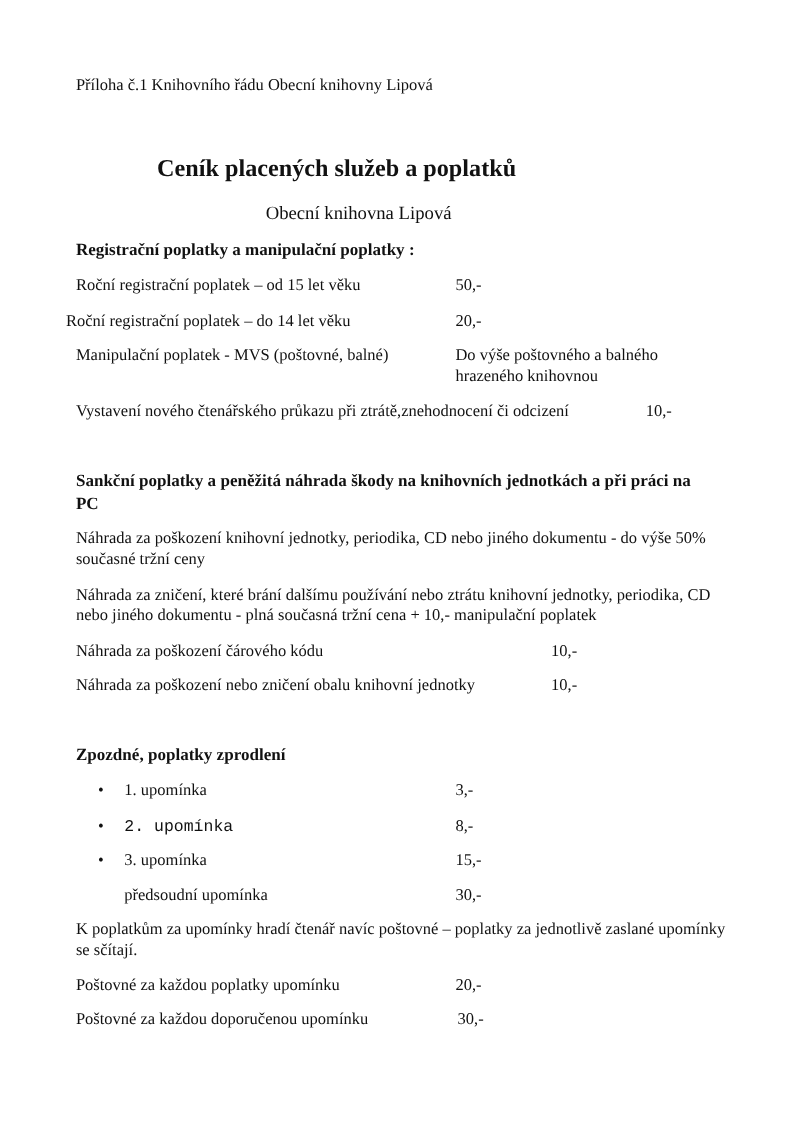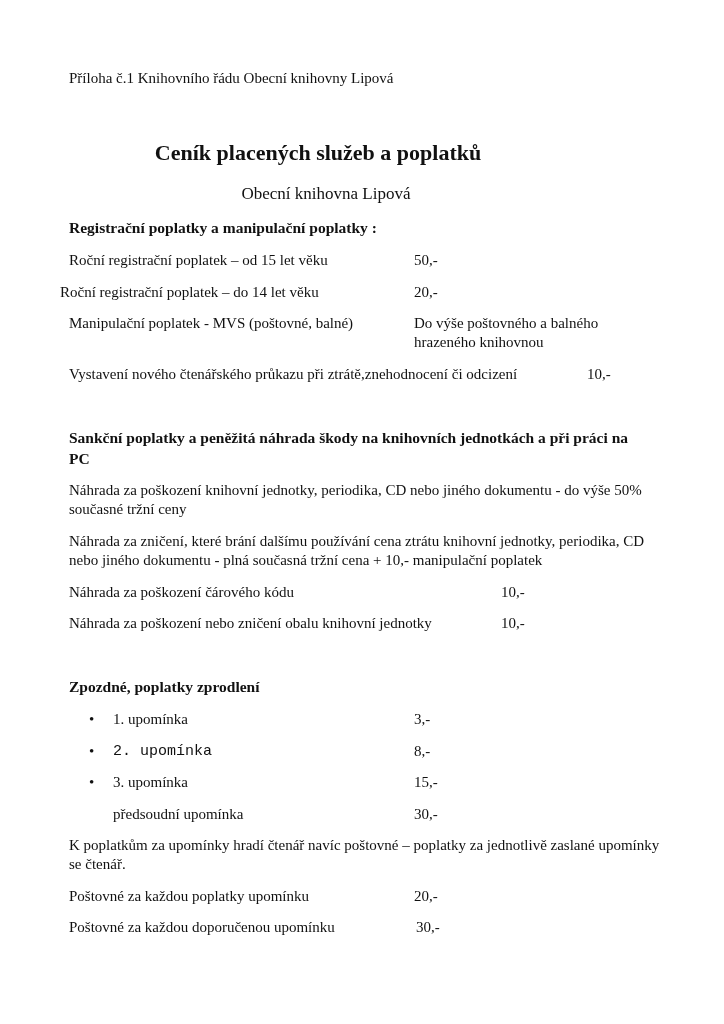--- a/index.html
+++ b/index.html
@@ -1,19 +1,19 @@
 <!DOCTYPE html>
 <html><head>
   <meta charset="utf-8">
   <style>
     html, body { margin: 0; padding: 0; background: #ffffff; }
     body { width: 724px; height: 1024px; position: relative; overflow: hidden;
       font-family: "Liberation Serif", "DejaVu Serif", serif; color: #111111; }
     .t { position: absolute; font-size: 15px; line-height: 19px; white-space: nowrap; }
-    .h1 { font-size: 22px; font-weight: bold; left: 12px; width: 612px; text-align: center; }
+    .h1 { font-size: 22px; font-weight: bold; left: 0; width: 612px; text-align: center; }
     .h2 { font-size: 17px; left: 0; width: 652px; text-align: center; }
     .sec { font-size: 15.5px; font-weight: bold; }
   </style>
 </head>
 <body>
 
 <div>
   <div class="t" style="left:69px;top:69px;">Příloha č.1 Knihovního řádu Obecní knihovny Lipová</div>
 
   <div class="t h1" style="top:143px;">Ceník placených služeb a poplatků</div>
@@ -33,21 +33,21 @@
 
   <div class="t" style="left:69px;top:365px;">Vystavení nového čtenářského průkazu při ztrátě,znehodnocení či odcizení</div>
   <div class="t" style="left:587px;top:365px;">10,-</div>
 
   <div class="t sec" style="left:69px;top:428px;">Sankční poplatky a peněžitá náhrada škody na knihovních jednotkách a při práci na</div>
   <div class="t sec" style="left:69px;top:449px;">PC</div>
 
   <div class="t" style="left:69px;top:481px;">Náhrada za poškození knihovní jednotky, periodika, CD  nebo jiného dokumentu - do výše 50%</div>
   <div class="t" style="left:69px;top:500px;">současné tržní ceny</div>
 
-  <div class="t" style="left:69px;top:532px;">Náhrada za zničení, které brání dalšímu používání  cena ztrátu knihovní jednotky, periodika, CD</div>
+  <div class="t" style="left:69px;top:532px;">Náhrada za zničení, které brání dalšímu používání  nebo ztrátu knihovní jednotky, periodika, CD</div>
   <div class="t" style="left:69px;top:551px;">nebo jiného dokumentu  - plná současná tržní cena + 10,- manipulační poplatek</div>
 
   <div class="t" style="left:69px;top:583px;">Náhrada za poškození čárového kódu</div>
   <div class="t" style="left:501px;top:583px;">10,-</div>
 
   <div class="t" style="left:69px;top:614px;">Náhrada za poškození nebo zničení obalu knihovní jednotky</div>
   <div class="t" style="left:501px;top:614px;">10,-</div>
 
   <div class="t sec" style="left:69px;top:677px;">Zpozdné, poplatky zprodlení</div>
 
@@ -60,20 +60,20 @@
   <div class="t" style="left:414px;top:742px;">8,-</div>
 
   <div class="t" style="left:89px;top:773px;">•</div>
   <div class="t" style="left:113px;top:773px;text-align:right;">3. upomínka</div>
   <div class="t" style="left:414px;top:773px;">15,-</div>
 
   <div class="t" style="left:113px;top:805px;">předsoudní upomínka</div>
   <div class="t" style="left:414px;top:805px;">30,-</div>
 
   <div class="t" style="left:69px;top:836px;">K poplatkům za upomínky hradí čtenář navíc poštovné – poplatky za jednotlivě zaslané upomínky</div>
-  <div class="t" style="left:69px;top:855px;">se čtenář.</div>
+  <div class="t" style="left:69px;top:855px;">se sčítají.</div>
 
   <div class="t" style="left:69px;top:887px;">Poštovné za každou poplatky upomínku</div>
   <div class="t" style="left:414px;top:887px;">20,-</div>
 
   <div class="t" style="left:69px;top:918px;">Poštovné za každou doporučenou upomínku</div>
   <div class="t" style="left:416px;top:918px;">30,-</div>
 </div>
 
 </body></html>

